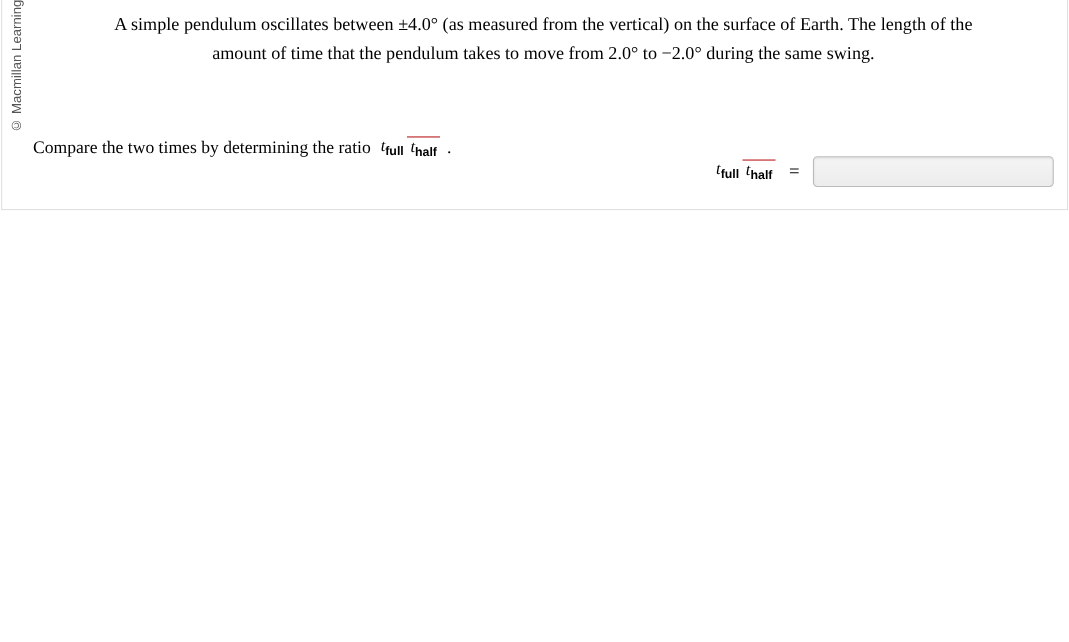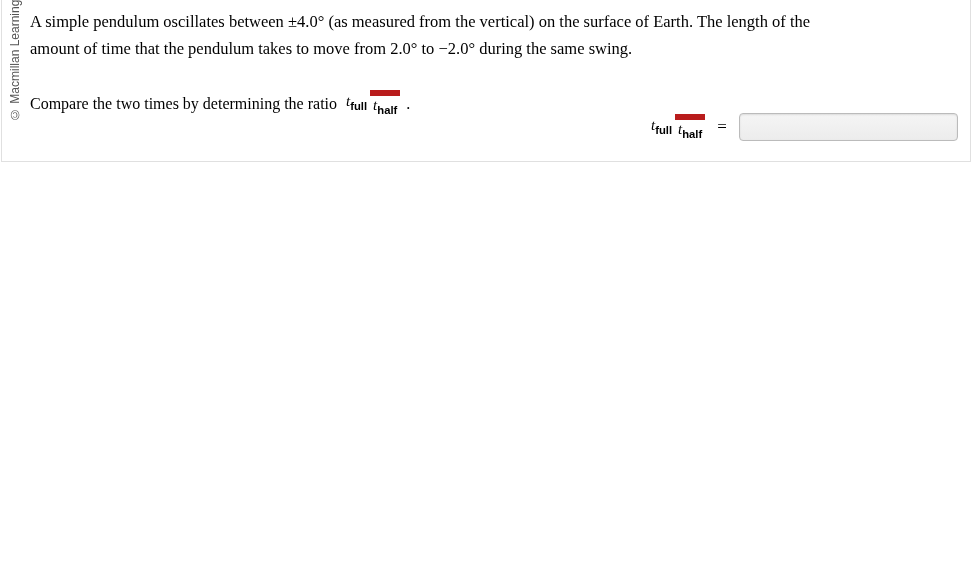--- a/index.html
+++ b/index.html
@@ -44,49 +44,50 @@
       padding: 8px 12px 20px 28px;
     }
     .problem-text {
       font-family: Georgia, 'Times New Roman', serif;
       font-size: 16.5px;
       line-height: 1.65;
       color: #000;
     }
     .problem-text p {
       margin: 0;
+      text-align: center;
     }
     .ital {
       font-style: italic;
     }
     .sub {
       font-size: 0.75em;
       vertical-align: sub;
       font-family: Arial, Helvetica, sans-serif;
       font-weight: bold;
       font-style: normal;
     }
     .prompt-row {
-      margin-top: 28px;
+      margin-top: 62px;
       display: flex;
       align-items: center;
       gap: 6px;
     }
     .fraction {
       display: inline-flex;
       align-items: center;
       vertical-align: middle;
       font-size: 15px;
       line-height: 1.1;
     }
     .fraction .num {
       padding: 0 3px 1px 3px;
     }
     .fraction .den {
-      border-top: 6px solid #b91c1c;
+      border-top: 1px solid #b91c1c;
       padding: 1px 3px 0 3px;
     }
     .answer-row {
       display: flex;
       align-items: center;
       margin-top: -4px;
       margin-left: 618px;
       gap: 12px;
     }
     .equals {

